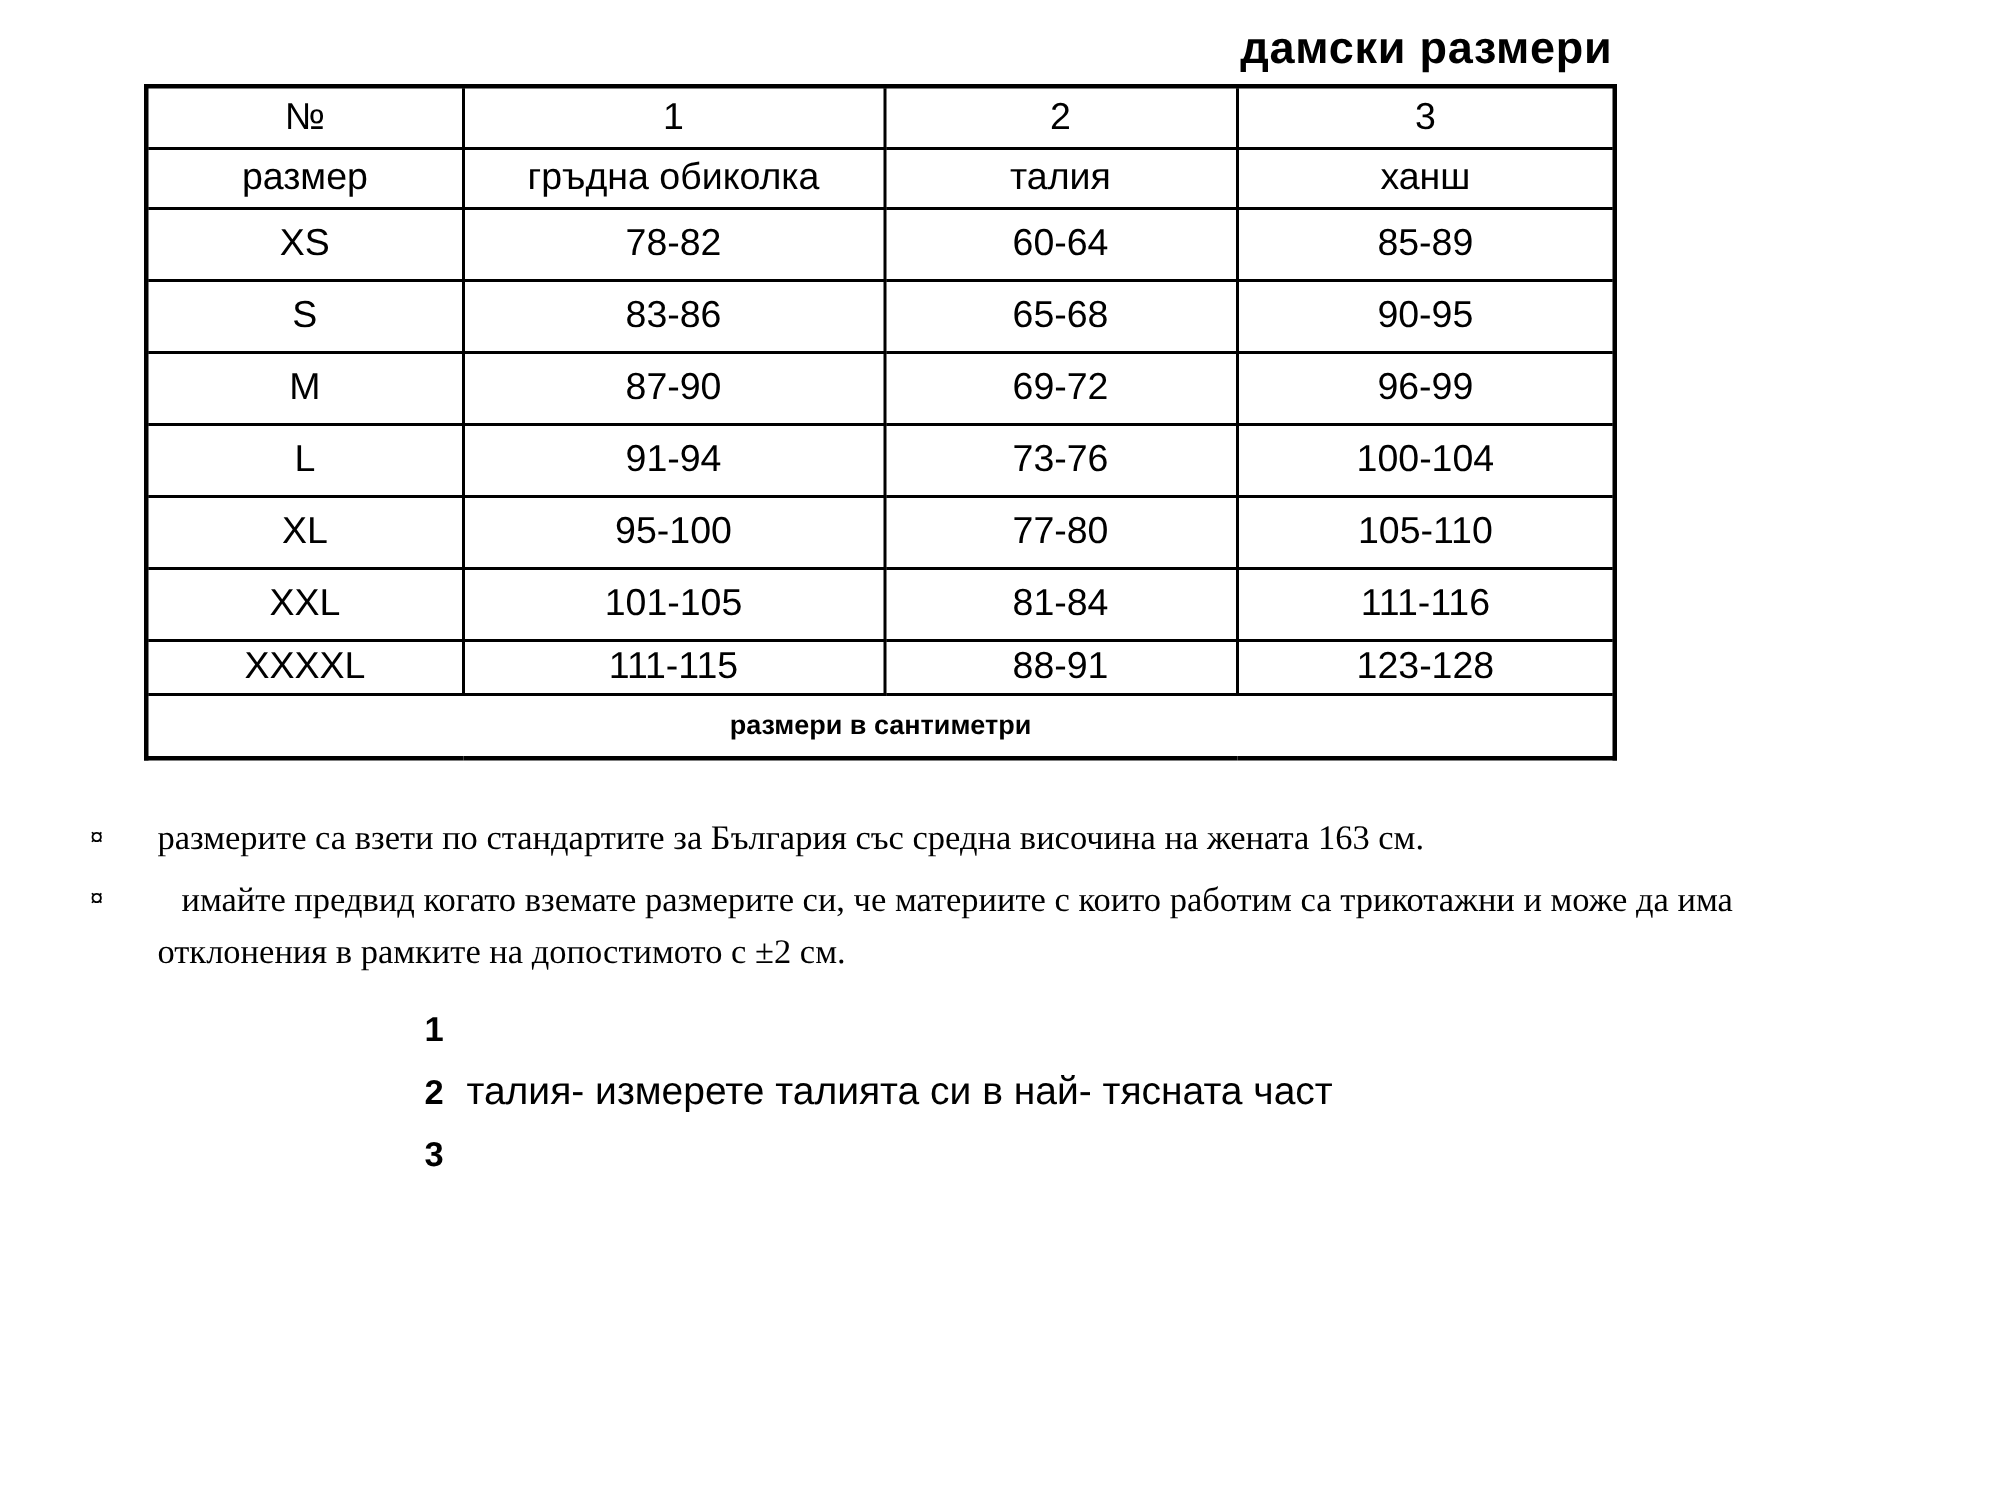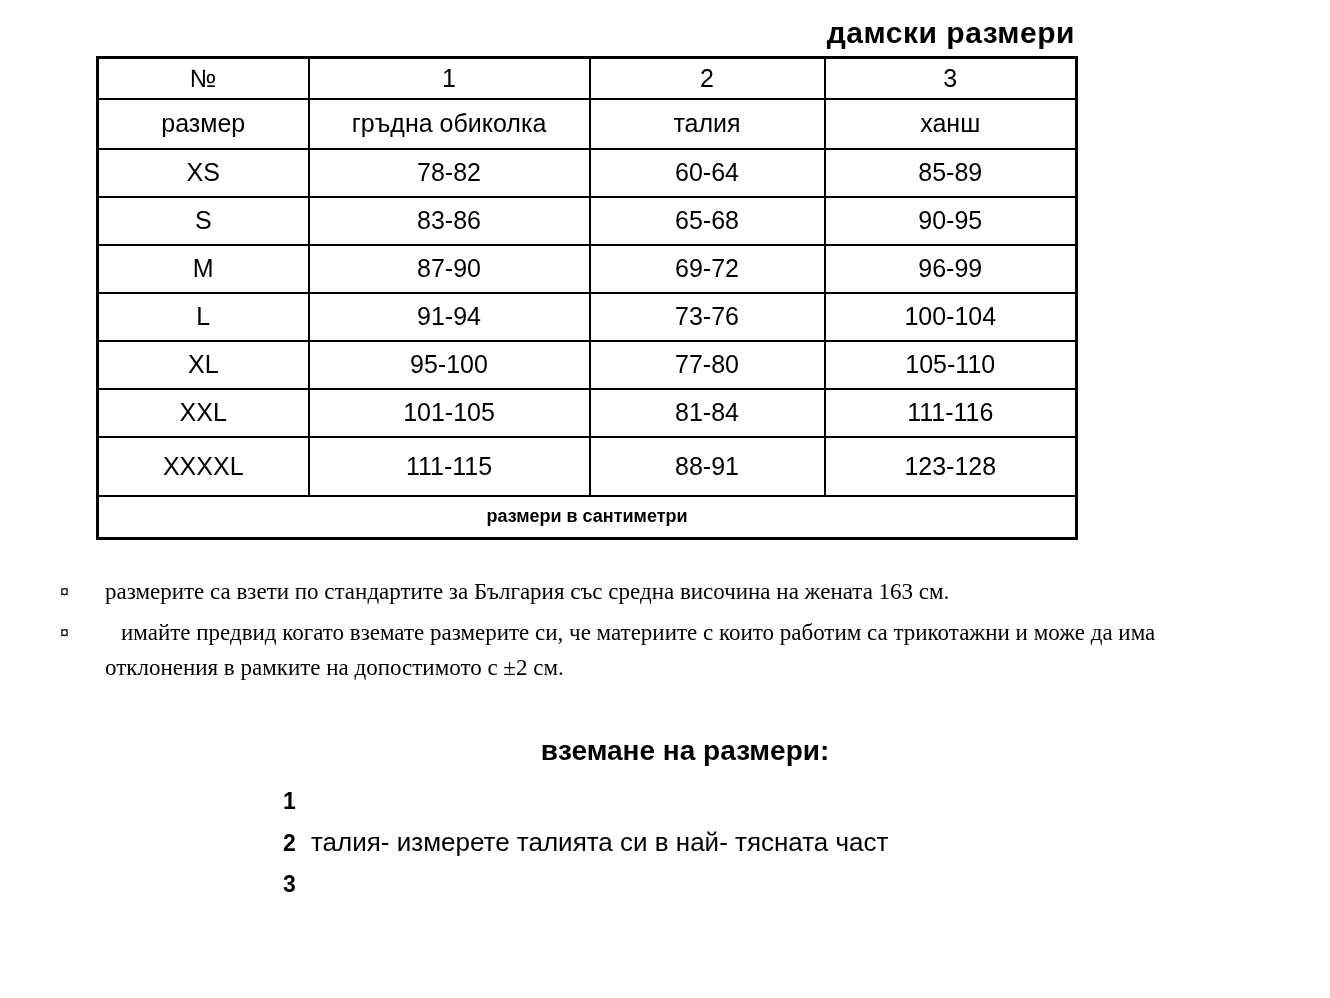--- a/index.html
+++ b/index.html
@@ -29,23 +29,23 @@
     table-layout: fixed;
   }
   table.size-table td {
     border: 2px solid #000;
     text-align: center;
     vertical-align: middle;
     font-size: 25px;
     padding: 0;
   }
   tr.hdr td    { height: 41px; }
-  tr.subhdr td { height: 50px; text-align: center; }
+  tr.subhdr td { height: 40px; text-align: center; }
   tr.data td   { height: 48px; }
-  tr.data-last td { height: 59px; }
+  tr.data-last td { height: 36px; }
   tr.ftr td    { height: 43px; font-weight: bold; font-size: 18px; }
 
   .col-size { width: 211px; }
   .col-bust { width: 281px; }
   .col-waist{ width: 235px; }
   .col-hips { width: 252px; }
 
   .notes { margin: 34px 0 0 60px; }
   .note {
     display: flex;
@@ -162,21 +162,20 @@
     <div class="note note-1">
       <span class="bullet">¤</span>
       <span class="note-text">размерите са взети по стандартите за България със средна височина на жената 163 см.</span>
     </div>
     <div class="note note-2">
       <span class="bullet">¤</span>
       <span class="note-text">имайте предвид когато вземате размерите си, че материите с които работим са трикотажни и може да има отклонения в рамките на допостимото с ±2 см.</span>
     </div>
   </div>
 
-  <div class="measure-heading">вземане на размери:</div>
 
   <div class="measure-list">
     <div class="measure-item">
       <span class="num">1</span>
     </div>
     <div class="measure-item">
       <span class="num">2</span>
       <span class="txt">талия- измерете талията си в най- тясната част</span>
     </div>
     <div class="measure-item">

